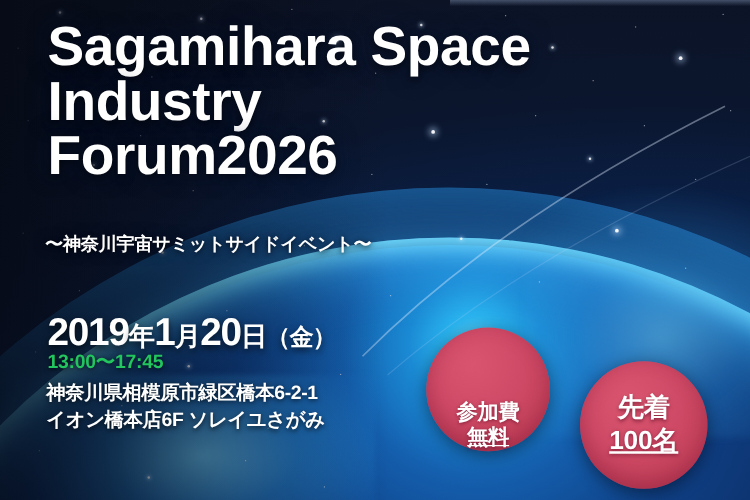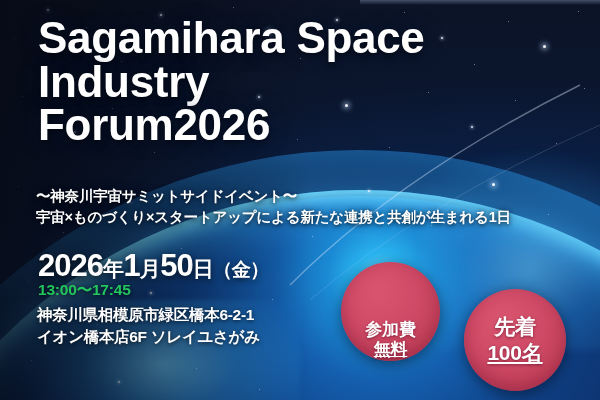--- a/index.html
+++ b/index.html
@@ -322,25 +322,24 @@
   <div class="vignette-left"></div>
 
   <div class="content">
 
     <div class="title">Sagamihara Space
 Industry
 Forum2026</div>
 
     <div class="subtitle">
       <div>〜神奈川宇宙サミットサイドイベント〜</div>
-      <div>宇宙×ものづくり×スタートアップによる新たな連携と共創が生まれる1日</div>
     </div>
 
     <div class="date-line">
-      <span class="big">2026</span><span>年</span><span class="big">1</span><span>月</span><span class="big">50</span><span>日</span><span class="paren">（金）</span>
+      <span class="big">2019</span><span>年</span><span class="big">1</span><span>月</span><span class="big">20</span><span>日</span><span class="paren">（金）</span>
     </div>
 
     <div class="time-line">13:00〜17:45</div>
 
     <div class="venue">
       <div>神奈川県相模原市緑区橋本6-2-1</div>
       <div>イオン橋本店6F ソレイユさがみ</div>
     </div>
 
     <div class="badge badge-fee">

